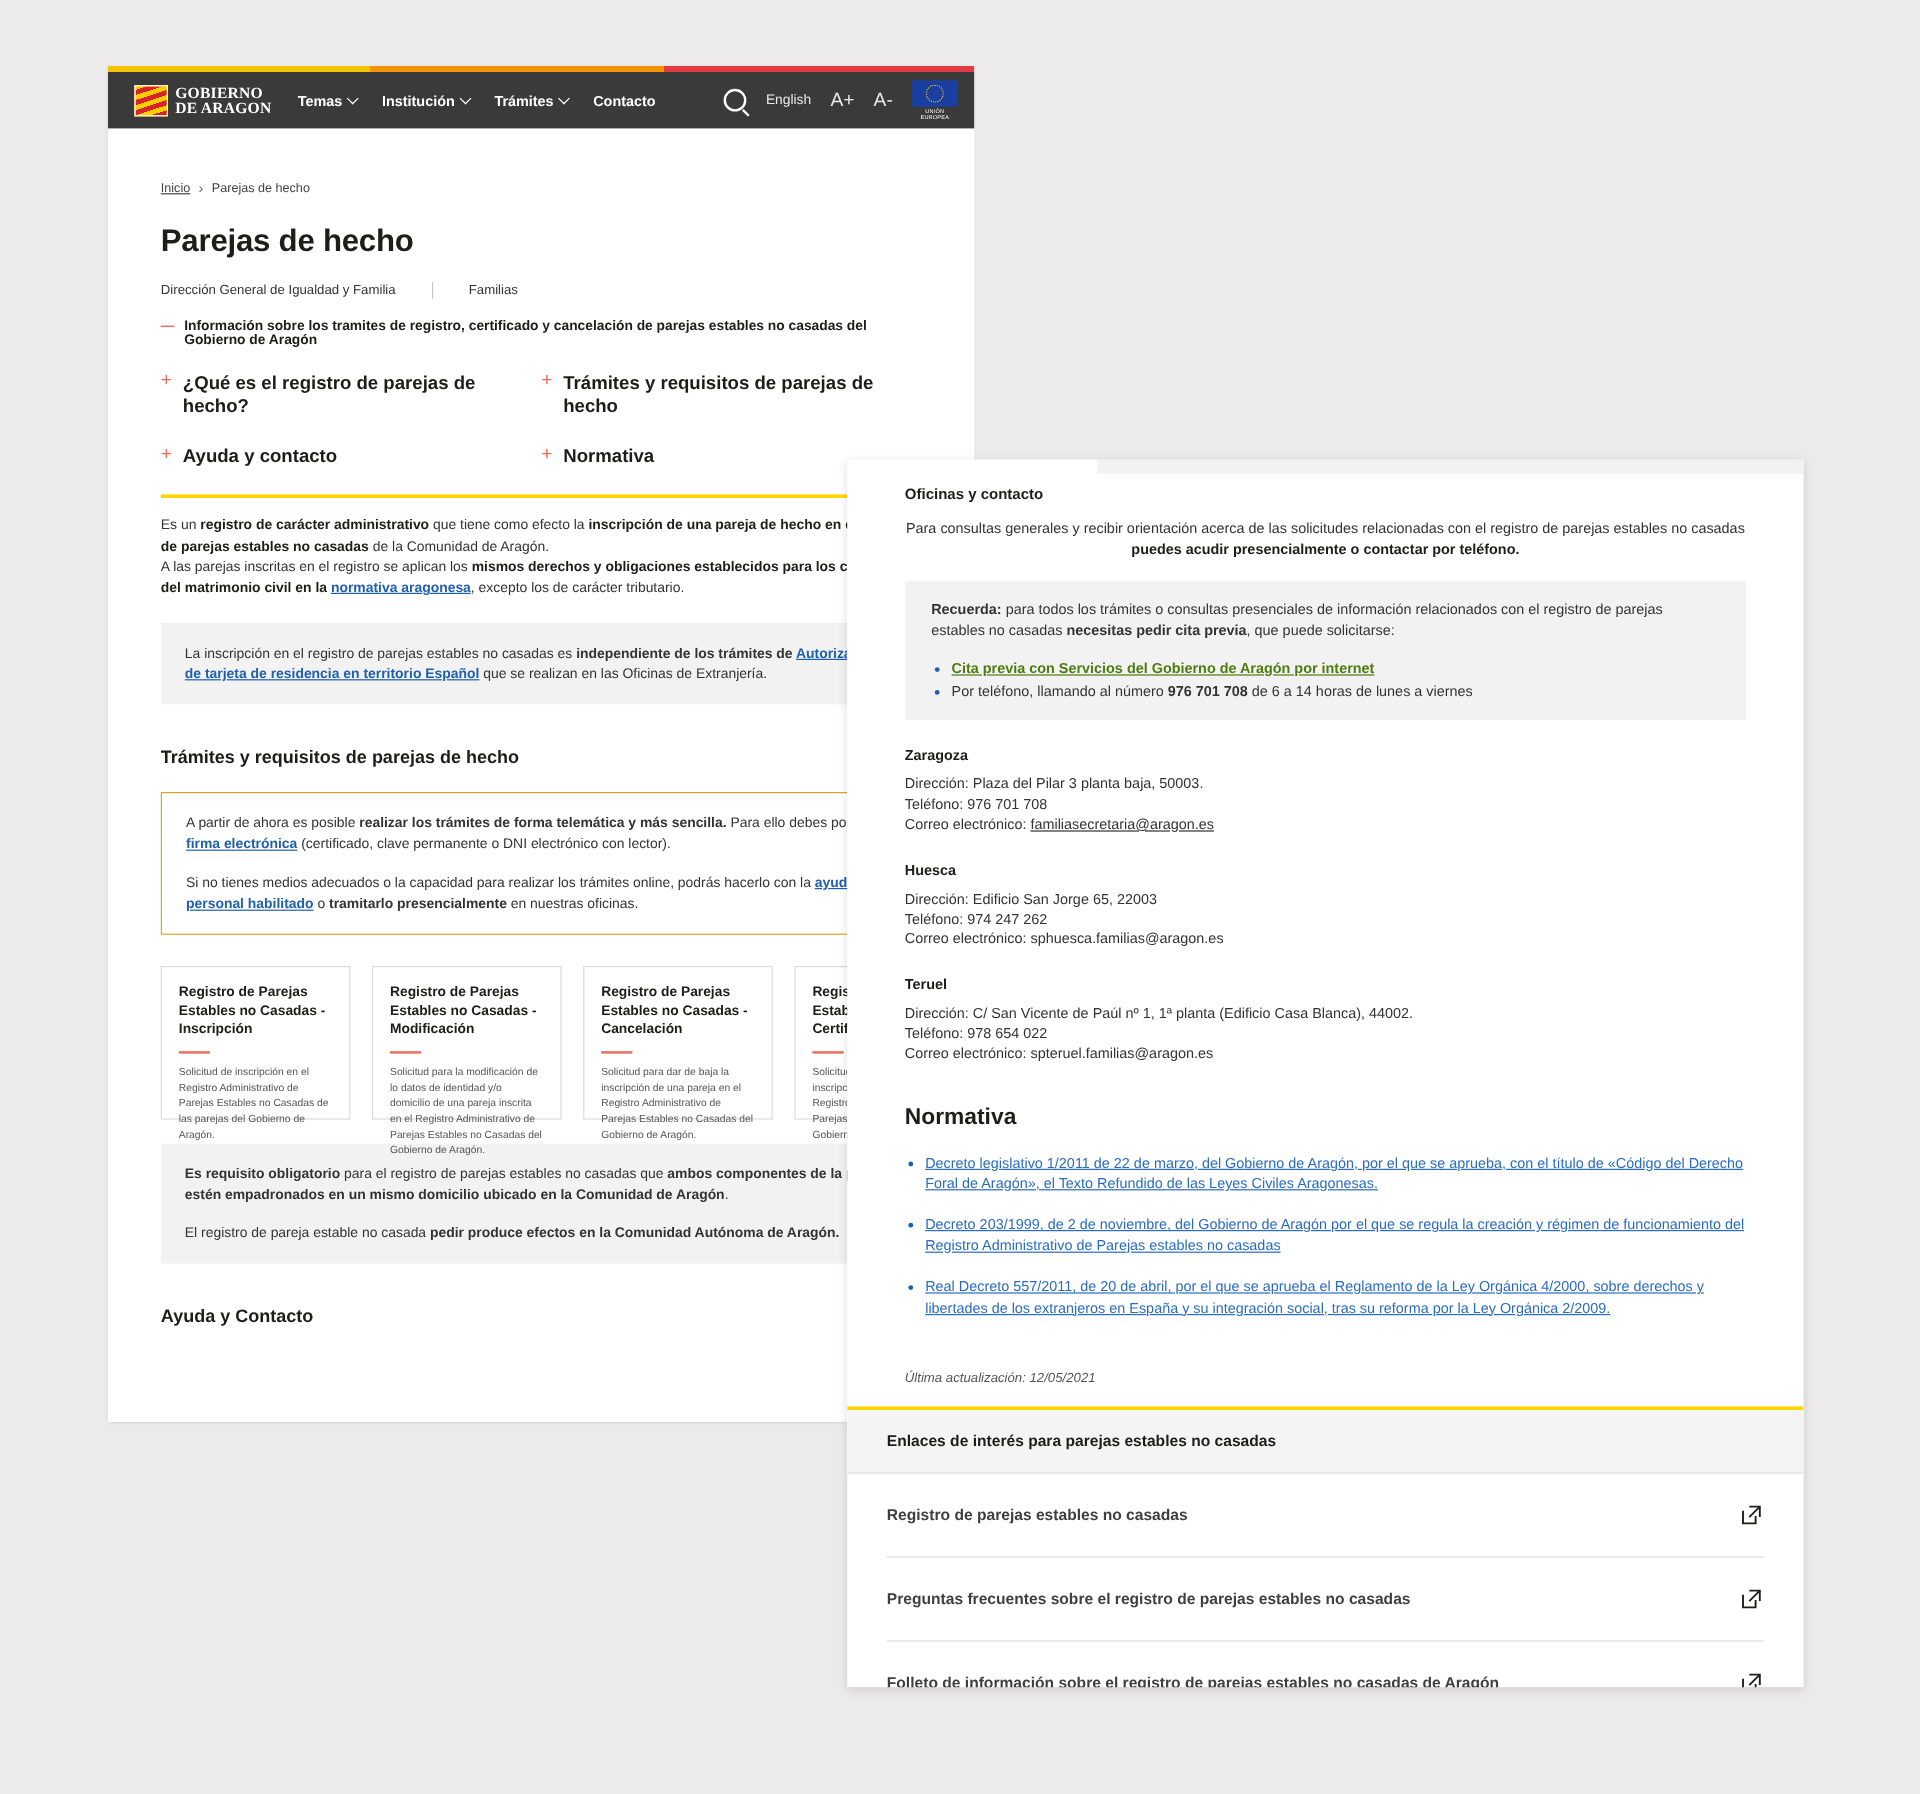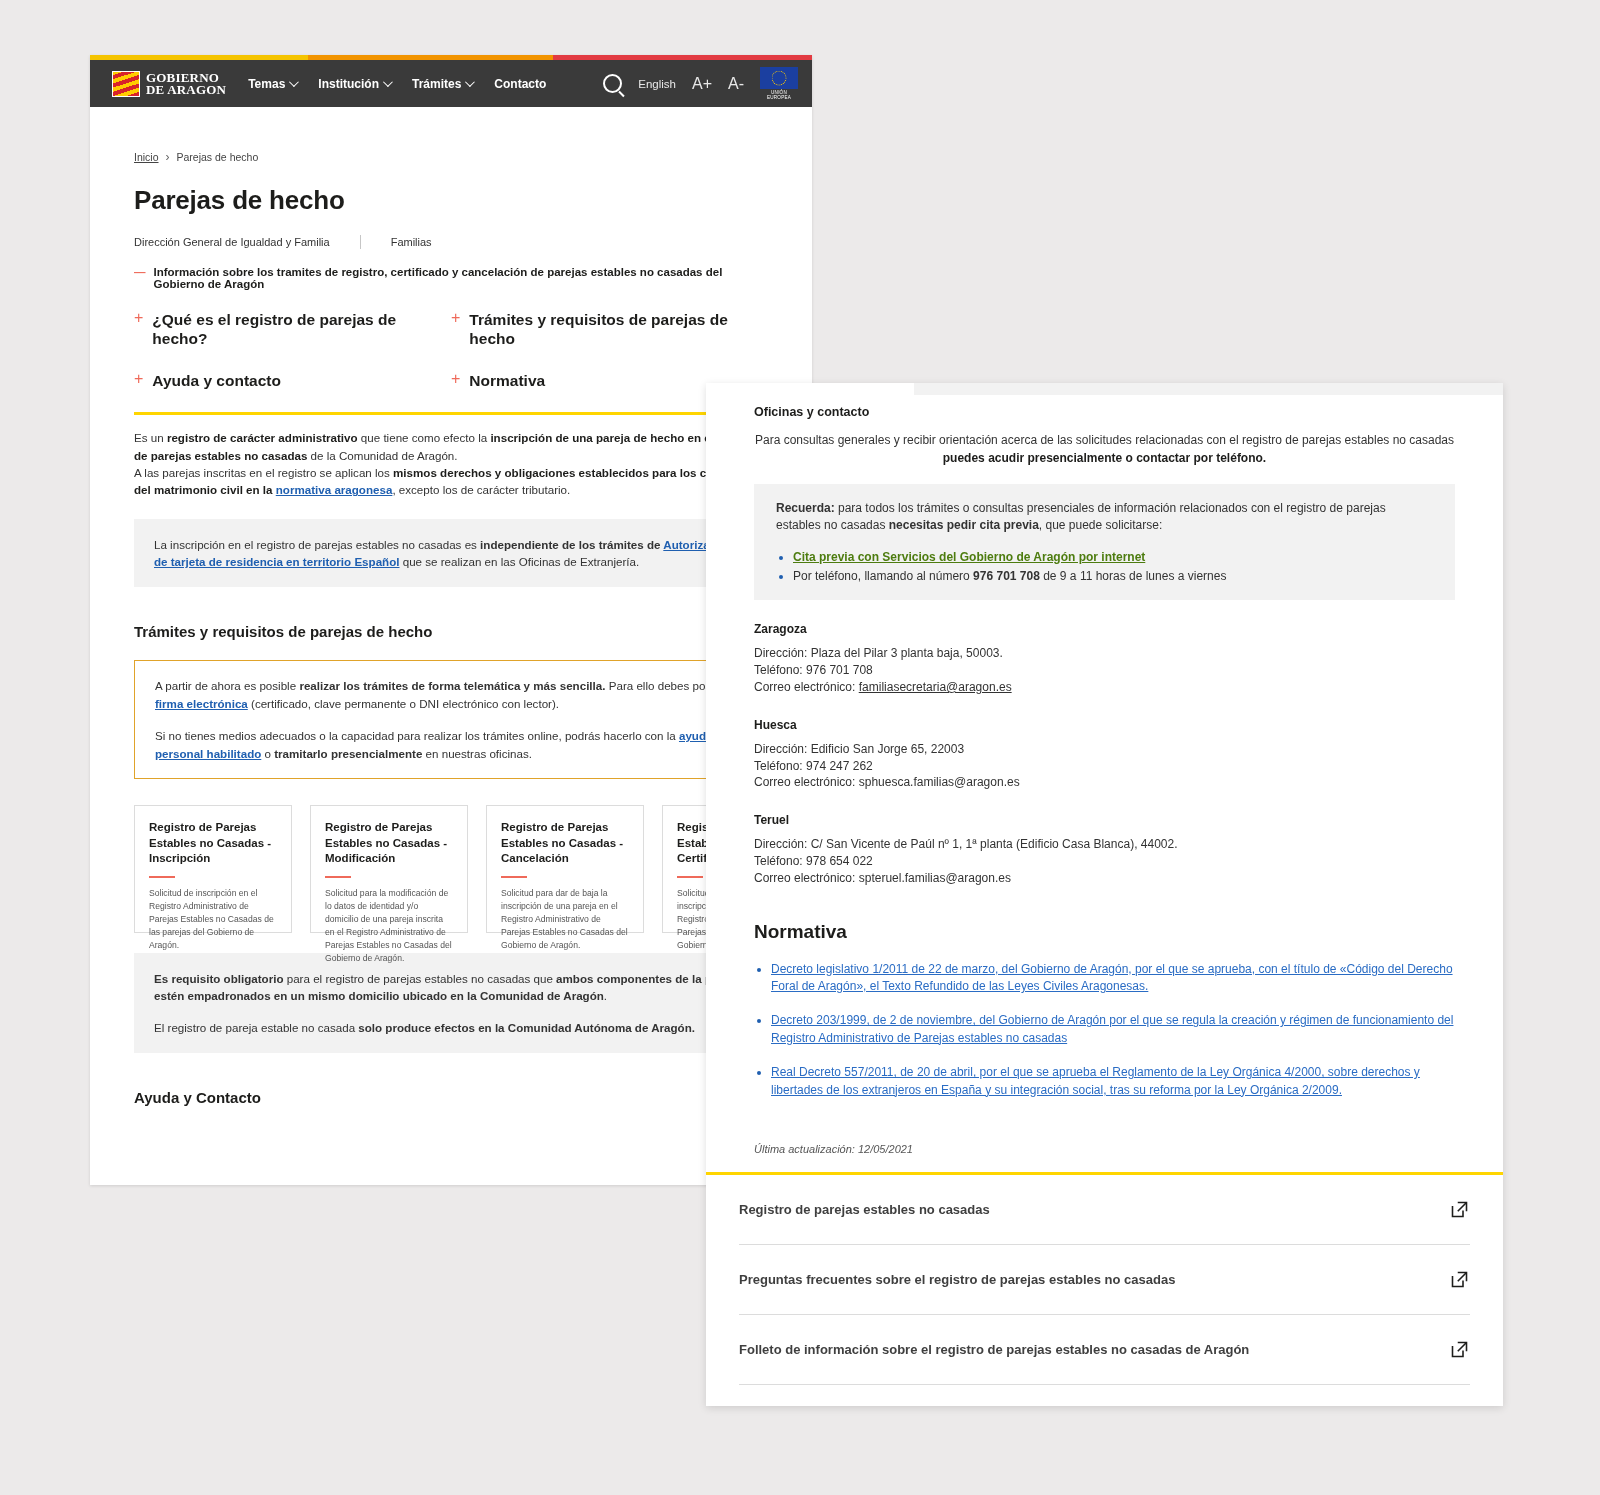--- a/index.html
+++ b/index.html
@@ -263,21 +263,21 @@
         <div class="ul"></div>
         <p>Solicitud para dar de baja la inscripción de una pareja en el Registro Administrativo de Parejas Estables no Casadas del Gobierno de Aragón.</p>
       </div>
     </div>
 
     <div class="greybox">
       <p>
         <b>Es requisito obligatorio</b><span> para el registro de parejas estables no casadas que </span><b>ambos componentes de la pareja estén empadronados en un mismo domicilio ubicado en la Comunidad de Aragón</b><span>.</span>
       </p>
       <p>
-        <span>El registro de pareja estable no casada </span><b>solo produce efectos en la Comunidad Autónoma de Aragón.</b>
+        <span>El registro de pareja estable no casada </span><b>pedir produce efectos en la Comunidad Autónoma de Aragón.</b>
       </p>
     </div>
 
     <h2 class="sec">Ayuda y Contacto</h2>
 
   </div>
 </div>
 
 <div class="overlay">
   <div class="ov-top"></div>
@@ -289,21 +289,21 @@
     <p class="ovbody">
       <span>Para consultas generales y recibir orientación acerca de las solicitudes relacionadas con el registro de parejas estables no casadas </span><b>puedes acudir presencialmente o contactar por teléfono.</b>
     </p>
 
     <div class="ov-grey">
       <p>
         <b>Recuerda:</b><span> para todos los trámites o consultas presenciales de información relacionados con el registro de parejas estables no casadas </span><b>necesitas pedir cita previa</b><span>, que puede solicitarse:</span>
       </p>
       <ul>
         <li><a href="#">Cita previa con Servicios del Gobierno de Aragón por internet</a></li>
-        <li><span>Por teléfono, llamando al número </span><b>976 701 708</b><span> de 9 a 11 horas de lunes a viernes</span></li>
+        <li><span>Por teléfono, llamando al número </span><b>976 701 708</b><span> de 6 a 14 horas de lunes a viernes</span></li>
       </ul>
     </div>
 
     <h4 class="office">Zaragoza</h4>
     <div class="office-lines">
       <div>Dirección: Plaza del Pilar 3 planta baja, 50003.</div>
       <div>Teléfono: 976 701 708</div>
       <div><span>Correo electrónico: </span><u>familiasecretaria@aragon.es</u></div>
     </div>
 
@@ -326,20 +326,23 @@
       <li><a href="#">Decreto legislativo 1/2011 de 22 de marzo, del Gobierno de Aragón, por el que se aprueba, con el título de «Código del Derecho Foral de Aragón», el Texto Refundido de las Leyes Civiles Aragonesas.</a></li>
       <li><a href="#">Decreto 203/1999, de 2 de noviembre, del Gobierno de Aragón por el que se regula la creación y régimen de funcionamiento del Registro Administrativo de Parejas estables no casadas</a></li>
       <li><a href="#">Real Decreto 557/2011, de 20 de abril, por el que se aprueba el Reglamento de la Ley Orgánica 4/2000, sobre derechos y libertades de los extranjeros en España y su integración social, tras su reforma por la Ley Orgánica 2/2009.</a></li>
     </ul>
 
     <div class="updated">Última actualización: 12/05/2021</div>
   </div>
 
   <div class="ov-yellow"></div>
 
+  <div class="links-head">
+    <span>Enlaces de interés para parejas estables no casadas</span>
+  </div>
 
   <div class="lrow">
     <span class="t">Registro de parejas estables no casadas</span>
     <svg class="extic" viewBox="0 0 24 24" fill="none" stroke="#1d1d1b" stroke-width="1.8">
       <path d="M4 8v12h12v-7"></path>
         <path d="M10 4h10v10"></path>
         <path d="M20 4L10 14"></path>
     </svg>
   </div>
   <div class="lrow">

